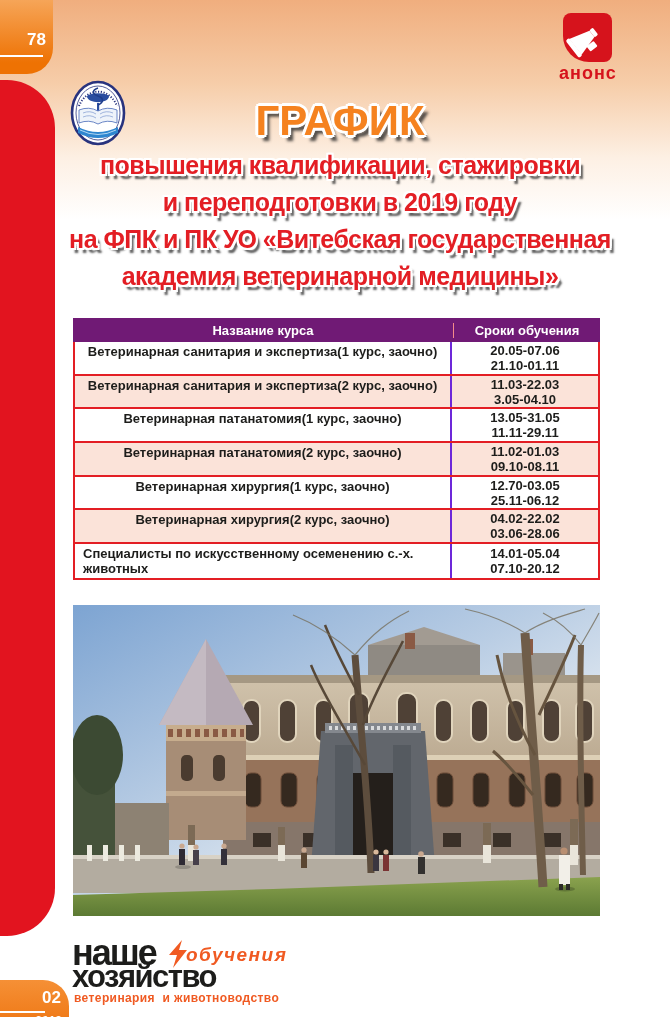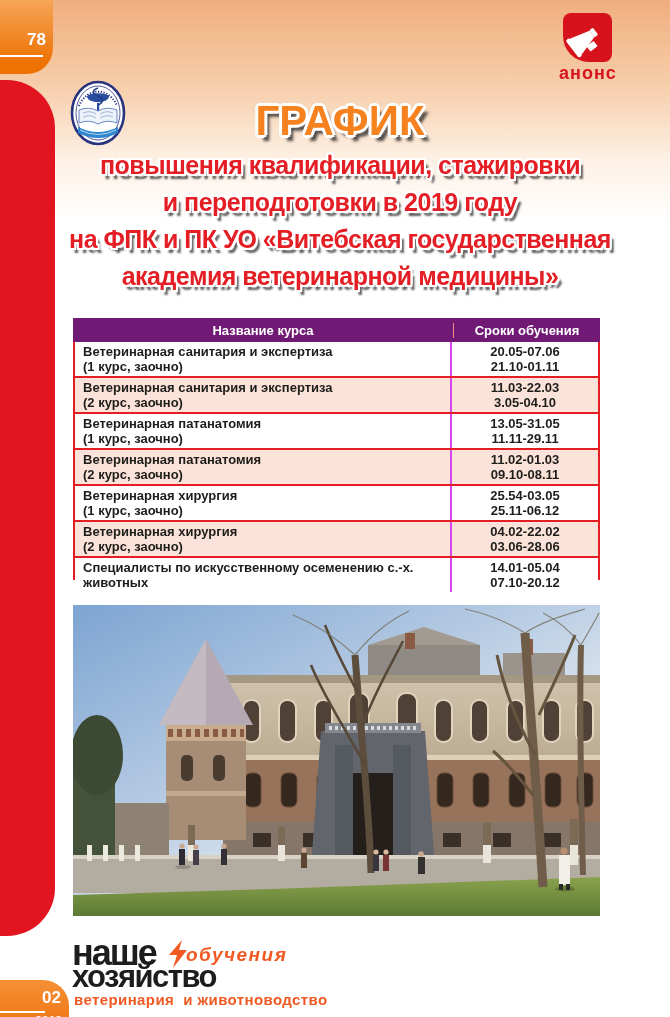--- a/index.html
+++ b/index.html
@@ -43,37 +43,37 @@
         text-align:center;}
   .tbl-head{display:flex;background:#701a75;color:#fff;font-size:13px;height:24px;
         align-items:center;font-weight:600;}
   .th-course{flex:1;text-align:center;}
   .th-dates{width:146px;text-align:center;border-left:1px solid #f58a8a;}
   .tbl-body{border:2px solid #e31e24;border-top:none;height:236px;display:flex;
         flex-direction:column;background:#fff;}
   .row{flex:1;display:flex;background:#fff;}
   .row:nth-child(even){background:#fbe3d9;}
   .row + .row{border-top:2px solid #e31e24;}
-  .cell-course{flex:1;padding:2px 8px;display:flex;flex-direction:column;justify-content:center;
+  .cell-course{flex:1;padding:2px 8px;display:flex;flex-direction:row;justify-content:center;
         font-size:13px;font-weight:bold;color:#1d1d1b;line-height:15px;}
-  .cell-dates{width:146px;border-left:2px solid #d946ef;display:flex;flex-direction:column;
+  .cell-dates{width:146px;border-left:2px solid #6d28d9;display:flex;flex-direction:column;
         justify-content:center;align-items:center;font-size:13px;font-weight:bold;color:#1d1d1b;
         line-height:15px;}
   
   .photo{position:absolute;left:73px;top:605px;width:527px;height:311px;overflow:hidden;}
   
   .mag-logo{position:absolute;left:72px;top:936px;width:250px;height:64px;}
   .logo-nashe{position:absolute;left:0;top:-4px;font-size:36px;font-weight:bold;
         letter-spacing:-2px;color:#1d1d1b;}
   .logo-bolt{position:absolute;left:97px;top:4px;}
   .logo-selskoe{position:absolute;left:114px;top:8px;color:#f05a22;font-style:italic;
         font-weight:bold;font-size:19px;letter-spacing:1.5px;}
   .logo-hoz{position:absolute;left:0;top:23px;font-size:31px;font-weight:bold;
         letter-spacing:-1.5px;color:#1d1d1b;}
-  .logo-tag{position:absolute;left:2px;top:55px;font-size:15px;font-weight:bold;
+  .logo-tag{position:absolute;left:2px;top:55px;font-size:12px;font-weight:bold;
         color:#f05a22;letter-spacing:0.4px;white-space:pre;}
 </style>
 </head>
 <body>
 
 <div class="page">
   <div class="top-gradient"></div>
 
   <div class="tab-top">
     <span class="num78">78</span>
@@ -166,21 +166,21 @@
           <span>11.02-01.03</span>
           <span>09.10-08.11</span>
         </div>
       </div>
       <div class="row">
         <div class="cell-course">
           <span>Ветеринарная хирургия</span>
           <span>(1 курс, заочно)</span>
         </div>
         <div class="cell-dates">
-          <span>25.54-03.05</span>
+          <span>12.70-03.05</span>
           <span>25.11-06.12</span>
         </div>
       </div>
       <div class="row">
         <div class="cell-course">
           <span>Ветеринарная хирургия</span>
           <span>(2 курс, заочно)</span>
         </div>
         <div class="cell-dates">
           <span>04.02-22.02</span>

